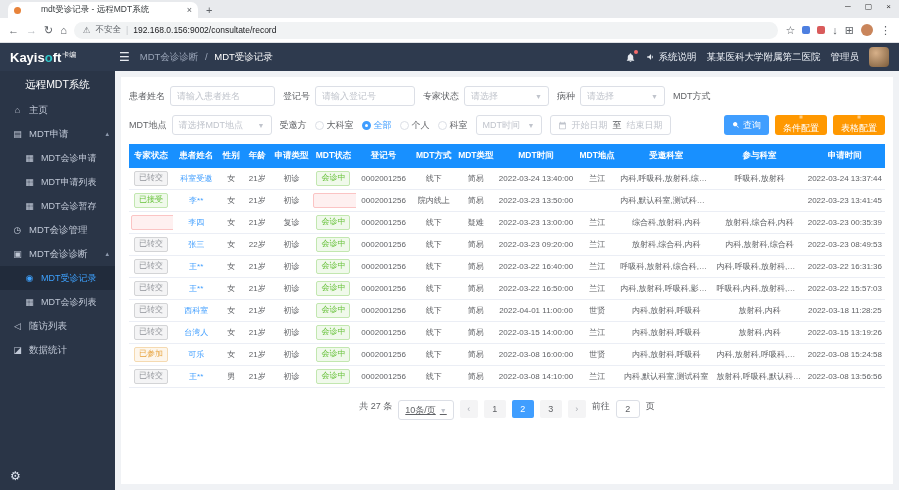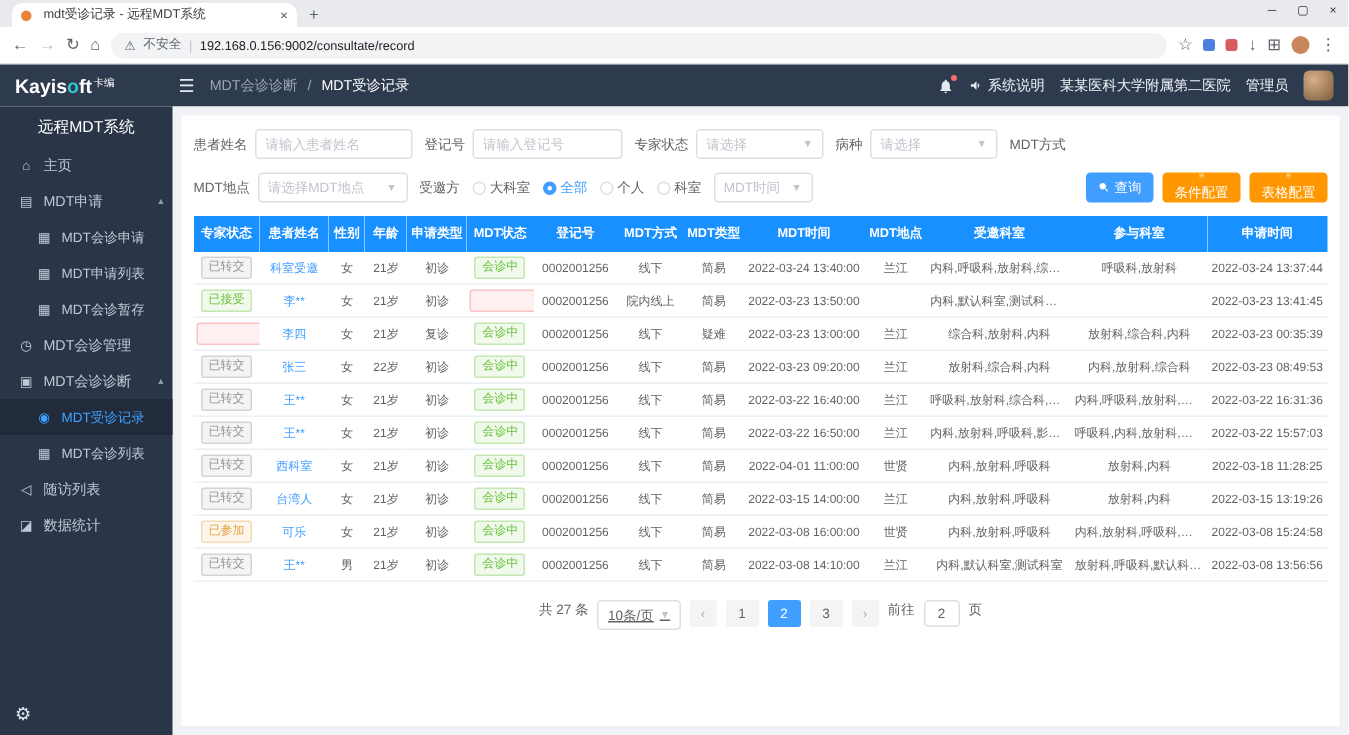--- a/index.html
+++ b/index.html
@@ -1,21 +1,21 @@
 <!DOCTYPE html>
 <html><head>
 <meta charset="utf-8">
 <style>
   html,body{margin:0;padding:0;}
   body{width:899px;height:490px;overflow:hidden;font-family:"Liberation Sans","DejaVu Sans",sans-serif;background:#fff;}
   .stage{width:899px;height:490px;position:relative;display:flex;flex-direction:column;}
 
   
   .tabstrip{height:18px;background:#e8eaed;display:flex;align-items:flex-end;padding-left:8px;position:relative;flex:0 0 auto;}
-  .tab{height:16px;width:178px;background:#fff;border-radius:7px 7px 0 0;display:flex;align-items:center;gap:8px;padding:0 6px;font-size:8.5px;color:#3c4043;}
+  .tab{height:16px;width:178px;background:#fff;border-radius:7px 7px 0 0;display:flex;align-items:center;gap:20px;padding:0 6px;font-size:8.5px;color:#3c4043;}
   .favicon{width:7px;height:7px;border-radius:50%;background:#e8833a;flex:0 0 auto;}
   .tab-title{white-space:nowrap;overflow:hidden;text-overflow:ellipsis;flex:1;}
   .tab-close{color:#5f6368;font-size:9px;}
   .newtab{color:#5f6368;font-size:11px;margin-left:8px;line-height:16px;}
   .wincontrols{position:absolute;right:8px;top:2px;display:flex;gap:14px;font-size:8px;color:#333;}
   .addrrow{height:24px;background:#fff;border-bottom:1px solid #dfe1e5;display:flex;align-items:center;gap:7px;padding:0 8px;flex:0 0 auto;}
   .nav-ic{color:#5f6368;font-size:11px;line-height:1;}
   .nav-ic.dis{color:#b8bcc1;}
   .addrpill{flex:1;height:17px;background:#f1f3f4;border-radius:9px;display:flex;align-items:center;gap:5px;padding:0 9px;font-size:8.5px;color:#5f6368;min-width:0;}
   .addrpill .url{color:#202124;white-space:nowrap;overflow:hidden;text-overflow:ellipsis;}
@@ -266,20 +266,28 @@
               </span>
               <span class="radio">
                 <span class="rdot"></span>
                 <span class="">科室</span>
               </span>
             </div>
           <div class="fselect" style="width:66px">
               <span>MDT时间</span>
               <span class="arrow">▼</span>
             </div>
+          <div class="daterange">
+            <svg width="9" height="9" viewBox="0 0 24 24">
+                <path d="M19 4h-1V2h-2v2H8V2H6v2H5a2 2 0 0 0-2 2v14a2 2 0 0 0 2 2h14a2 2 0 0 0 2-2V6a2 2 0 0 0-2-2zm0 16H5V9h14v11z" fill="#c0c4cc"></path>
+              </svg>
+            <span>开始日期</span>
+            <span class="to">至</span>
+            <span>结束日期</span>
+          </div>
           <div class="btns">
             <button class="btn btn-blue">
               <svg width="8" height="8" viewBox="0 0 24 24">
                   <path d="M15.5 14h-.79l-.28-.27C15.41 12.59 16 11.11 16 9.5 16 5.91 13.09 3 9.5 3S3 5.91 3 9.5 5.91 16 9.5 16c1.61 0 3.09-.59 4.23-1.57l.27.28v.79l5 4.99L20.49 19l-4.99-5z" fill="#fff"></path>
                 </svg>
               <span>查询</span>
               </button>
             <button class="btn btn-orange">
               <svg width="8" height="8" viewBox="0 0 24 24">
                   <path d="M3 5h18v2H3zm0 6h18v2H3zm0 6h18v2H3z" fill="#fff"></path>

